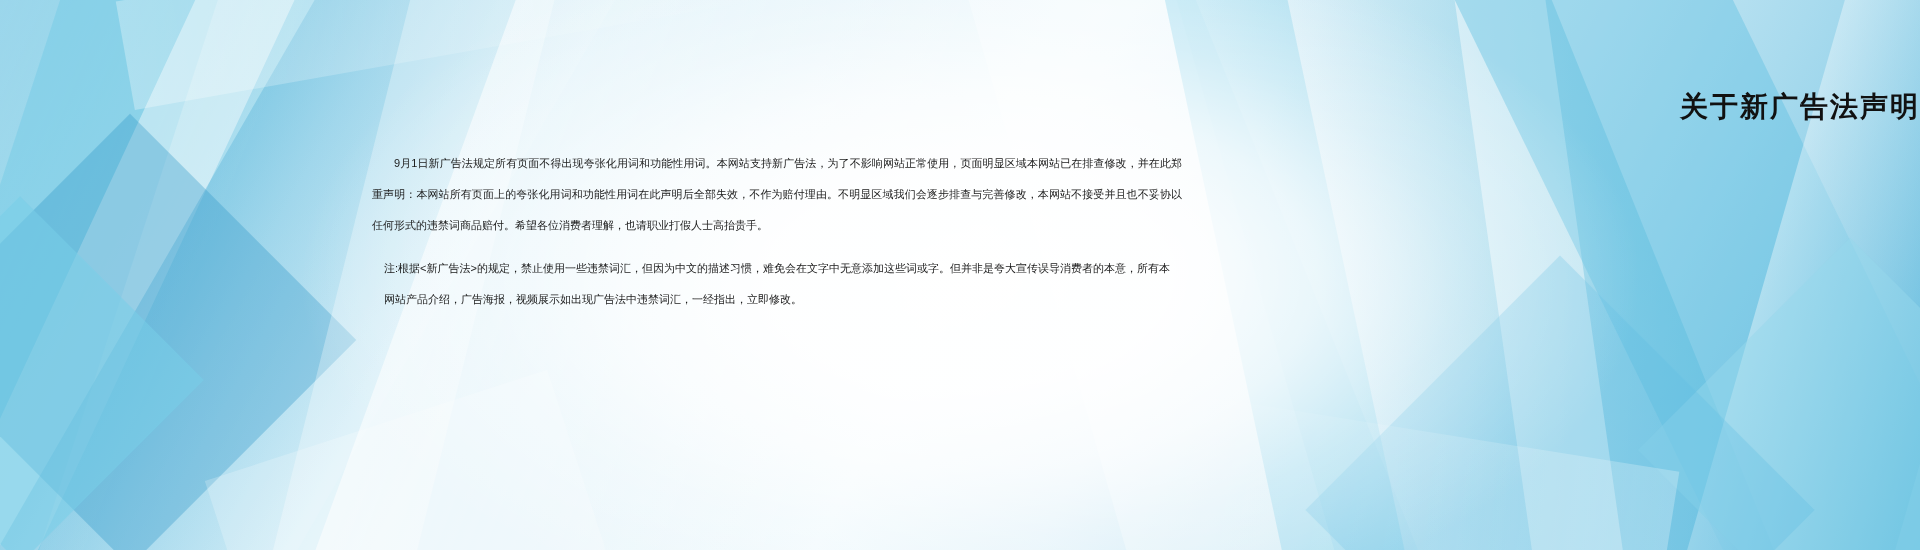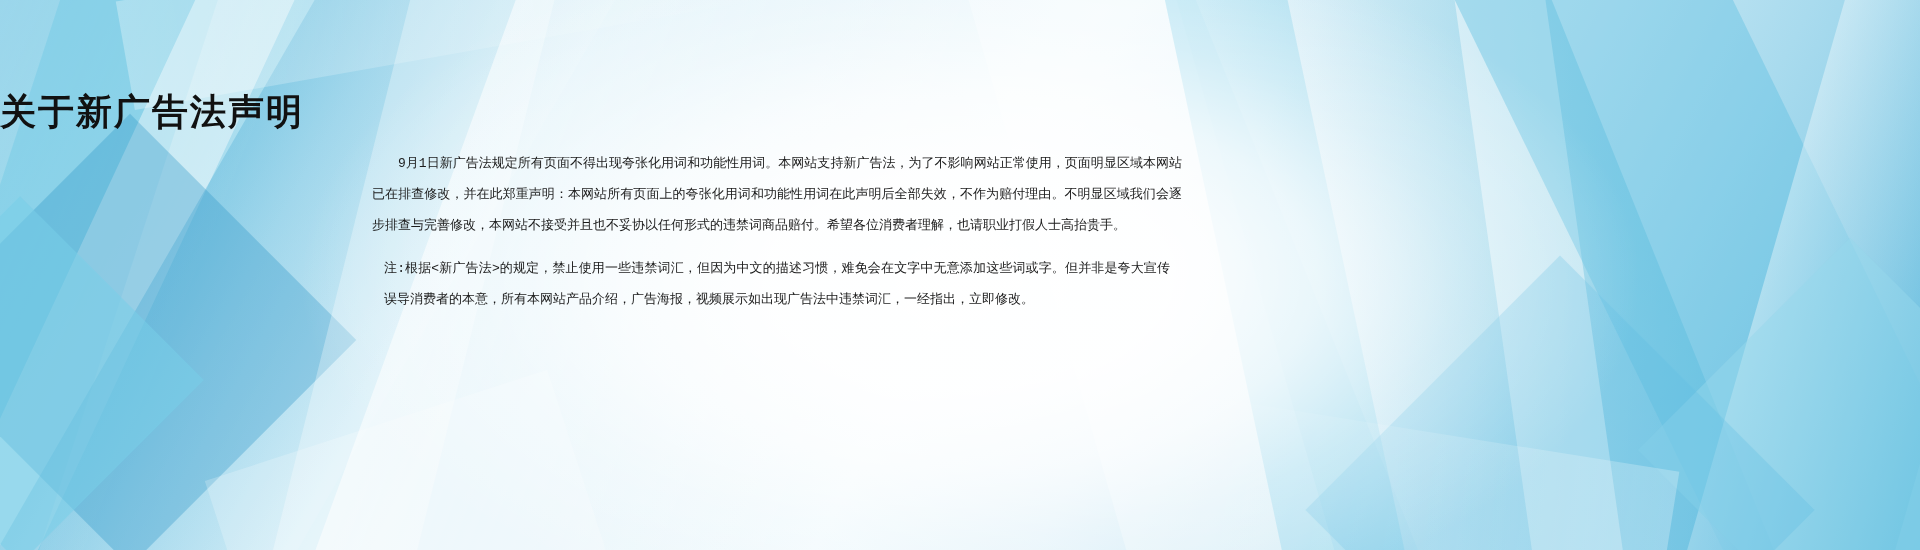--- a/index.html
+++ b/index.html
@@ -64,31 +64,31 @@
                rgba(255,255,255,.98) 0%, rgba(255,255,255,.95) 30%,
                rgba(255,255,255,.72) 52%, rgba(255,255,255,.34) 72%,
                rgba(255,255,255,0) 100%);
     pointer-events:none;
   }
   #content {
     position:absolute; left:0; top:0; width:1920px; height:550px;
   }
   #title {
     position:absolute; top:88px; left:0; width:1920px;
-    text-align:left;
-    font-size:36px; font-weight:bold; color:#111;
+    text-align:right;
+    font-size:28px; font-weight:bold; color:#111;
     letter-spacing:2px;
     font-family:"DejaVu Sans","Liberation Sans",sans-serif;
   }
   #body-text {
     position:absolute; left:372px; top:148px; width:810px;
     color:#1b1b1b;
-    font-size:13px;
+    font-size:11px;
     line-height:31px;
-    font-family:Liberation Mono, monospace;
+    font-family:Liberation Sans, sans-serif;
     text-align:justify;
     text-justify:inter-character;
   }
   #para1 { text-indent:2em; margin:0; }
   #para2 { margin:12px; }
 </style>
 </head>
 <body>
 
 <div id="banner">

